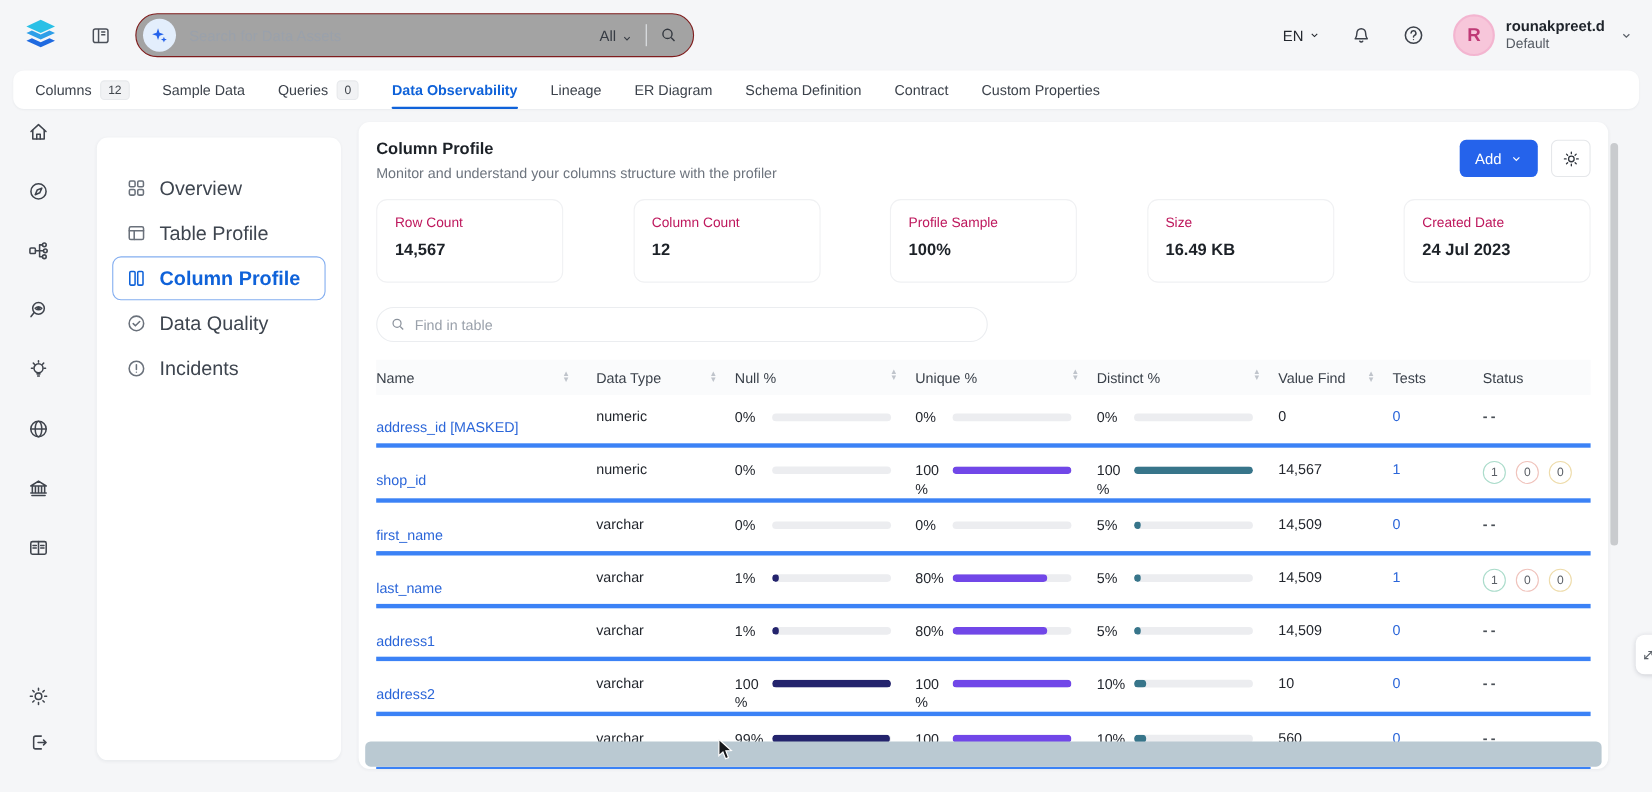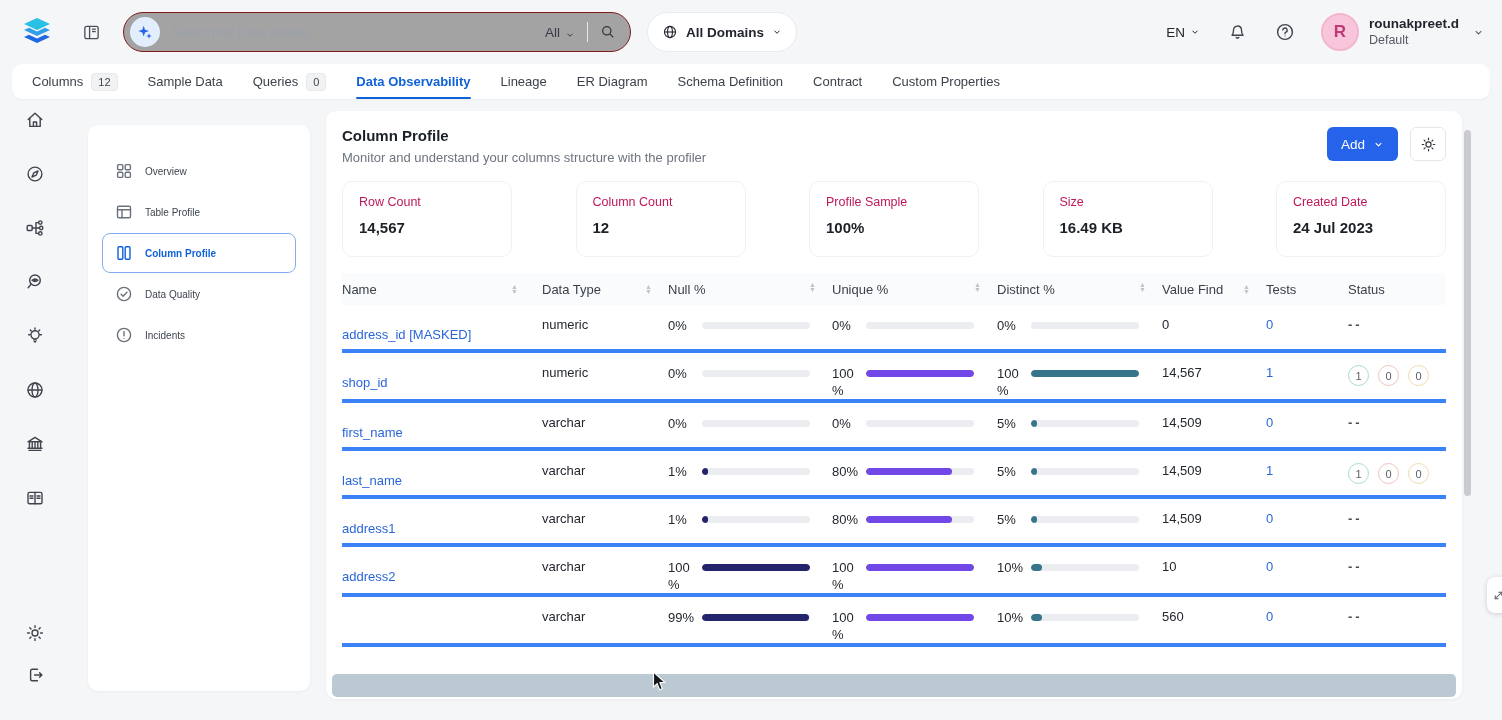--- a/index.html
+++ b/index.html
@@ -52,21 +52,21 @@
     height:2.5px; border-radius:2px; background:var(--accent,#0f62d9); }
   
   .main { display:flex; height:621px; }
   .rail { width:70px; display:flex; flex-direction:column; align-items:center; padding:10px 0 14px; }
   .rail-btn { width:22px; height:22px; color:#3f444d; margin-bottom:32px; display:flex;
     align-items:center; justify-content:center; cursor:pointer; }
   .rail-spacer { flex:1; }
   .side-card { width:222px; margin:26px 0 0 18px; height:566px; background:#fff;
     border-radius:10px; box-shadow:0 1px 3px rgba(20,30,50,.05); padding:26px 14px; }
   .menu-item { display:flex; align-items:center; gap:12px; height:40px; padding:0 12px;
-    border:1px solid transparent; border-radius:8px; color:#3e454f; font-size:10px;
+    border:1px solid transparent; border-radius:8px; color:#3e454f; font-size:18px;
     cursor:pointer; margin-bottom:1px; }
   .menu-item .mi-icon { display:flex; color:#6a717b; }
   .menu-item.active { border-color:#84aef0; color:var(--accent,#0f62d9); font-weight:700; }
   .menu-item.active .mi-icon { color:var(--accent,#0f62d9); }
   
   .content-card { flex:1; margin:12px 40px 0 16px; height:588px; background:#fff;
     border-radius:10px; box-shadow:0 1px 3px rgba(20,30,50,.05);
     padding:16px 16px 0; position:relative; overflow:hidden; }
   .content-head { display:flex; align-items:flex-start; }
   .page-title { font-size:15px; font-weight:700; color:#1c2127; }
@@ -155,31 +155,20 @@
         </svg>
     </span>
     <span class="pill-div"></span>
     <span style="display:flex;color:#33383f;">
       <svg width="16" height="16" viewBox="0 0 20 20" fill="none" stroke="currentColor" stroke-width="1.6">
         <circle cx="8.5" cy="8.5" r="5.2"></circle>
           <line x1="12.6" y1="12.6" x2="16.5" y2="16.5"></line>
       </svg>
     </span>
   </div>
-  <div class="domains-pill">
-    <svg width="16" height="16" viewBox="0 0 20 20" fill="none" stroke="currentColor" stroke-width="1.4">
-      <circle cx="10" cy="10" r="7"></circle>
-        <ellipse cx="10" cy="10" rx="3" ry="7"></ellipse>
-      <line x1="3" y1="10" x2="17" y2="10"></line>
-    </svg>
-    <span>All Domains</span>
-    <svg width="10" height="10" viewBox="0 0 20 20" fill="none" stroke="currentColor" stroke-width="2">
-        <polyline points="5 7.5 10 12.5 15 7.5"></polyline>
-      </svg>
-  </div>
   <div class="top-right">
     <span class="lang">
       <span>EN</span>
       <svg width="10" height="10" viewBox="0 0 20 20" fill="none" stroke="currentColor" stroke-width="2">
           <polyline points="5 7.5 10 12.5 15 7.5"></polyline>
         </svg>
     </span>
     <span class="icon-btn">
       <svg width="19" height="19" viewBox="0 0 20 20" fill="none" stroke="currentColor" stroke-width="1.4" stroke-linecap="round" stroke-linejoin="round">
         <path d="M10 3.2 C7.4 3.2 5.8 5.2 5.8 7.6 C5.8 11 4.6 12.1 4.2 12.9 H15.8 C15.4 12.1 14.2 11 14.2 7.6 C14.2 5.2 12.6 3.2 10 3.2 Z"></path>
@@ -405,20 +394,27 @@
         <div class="stat-card">
           <div class="stat-label">Size</div>
           <div class="stat-value">16.49 KB</div>
         </div>
         <div class="stat-card">
           <div class="stat-label">Created Date</div>
           <div class="stat-value">24 Jul 2023</div>
         </div>
       </div>
 
+    <div class="find-wrap">
+      <svg width="14" height="14" viewBox="0 0 20 20" fill="none" stroke="currentColor" stroke-width="1.6">
+        <circle cx="8.5" cy="8.5" r="5.2"></circle>
+          <line x1="12.6" y1="12.6" x2="16.5" y2="16.5"></line>
+      </svg>
+      <input class="find-input" placeholder="Find in table" style="">
+    </div>
 
     <div class="tbl">
       <div class="tbl-head" id="tblHead">
           <div class="th c-name" style="padding-top: 0px;">
             <span>Name</span>
             <span class="sorter">
               <span>▲</span>
               <span>▼</span>
             </span>
           </div>

